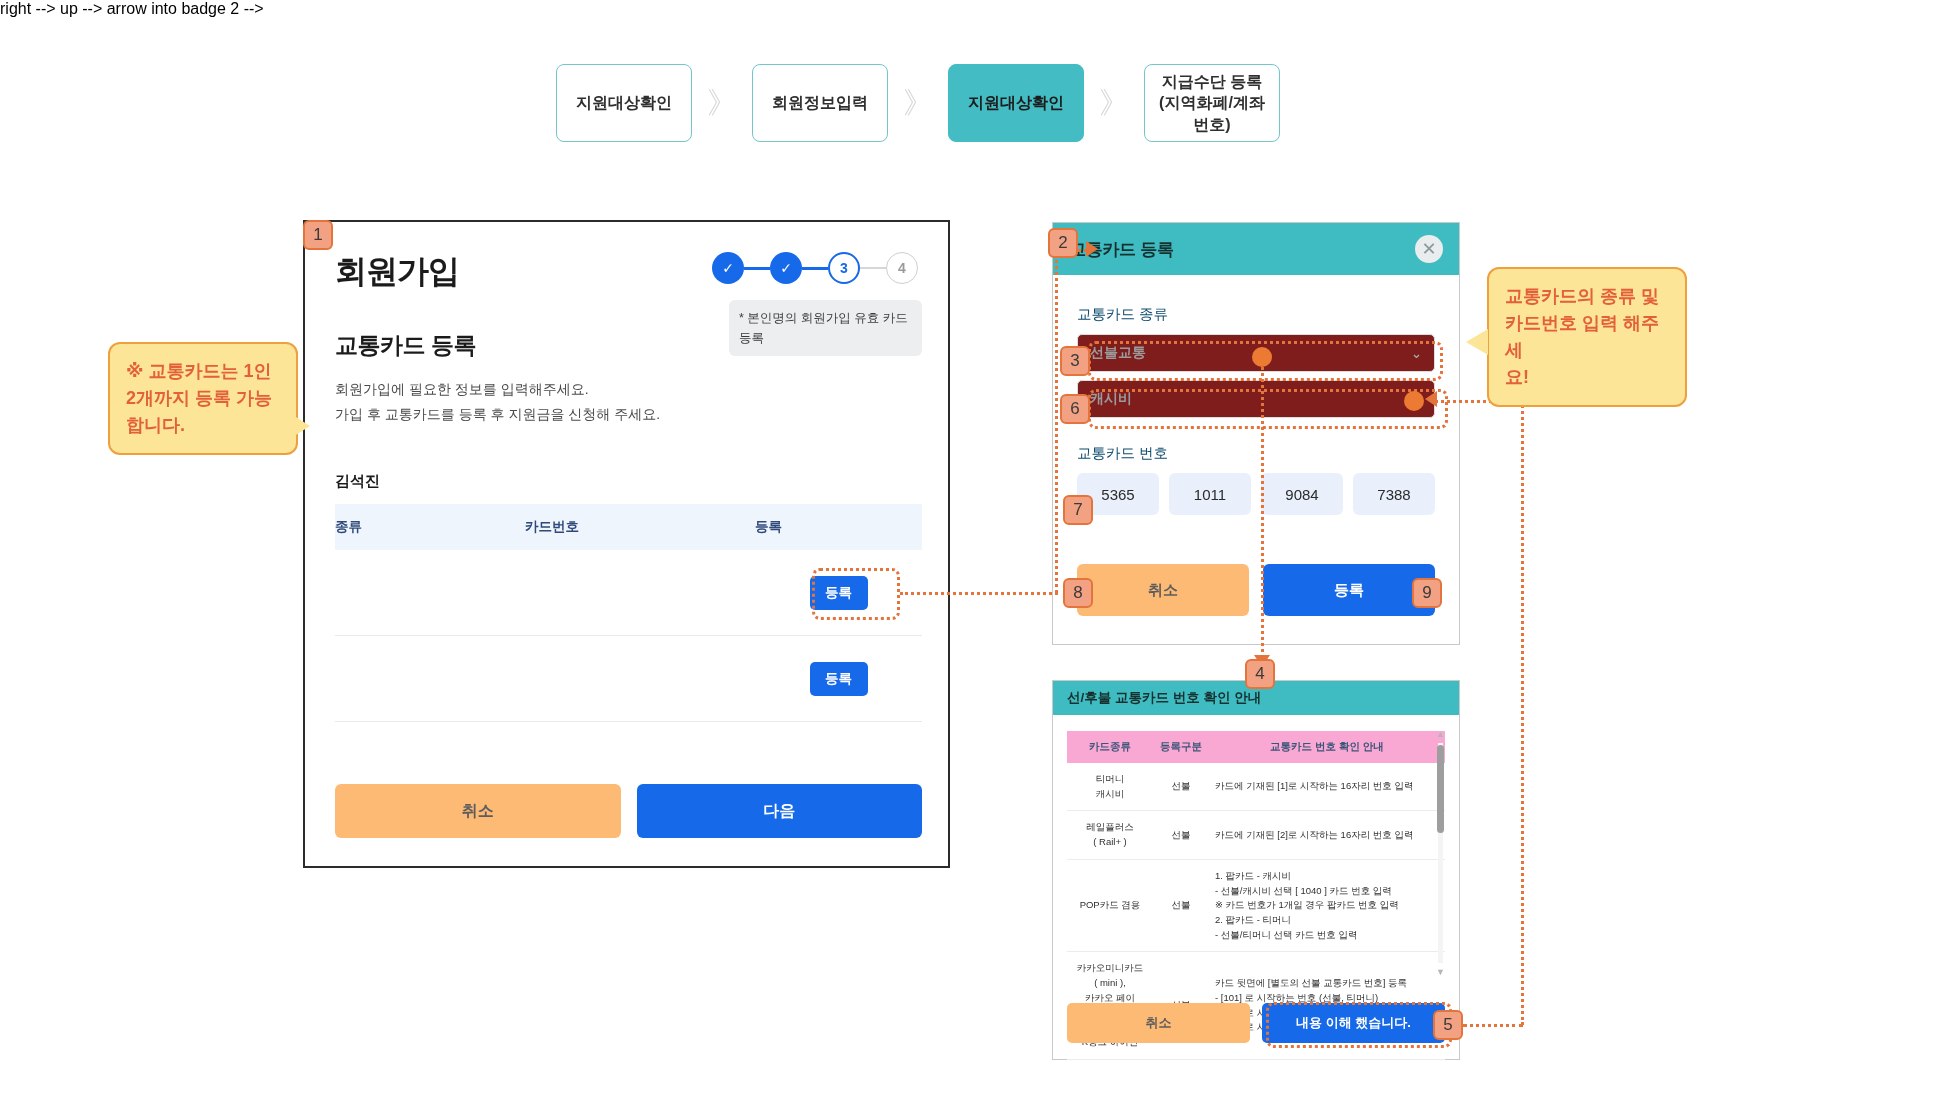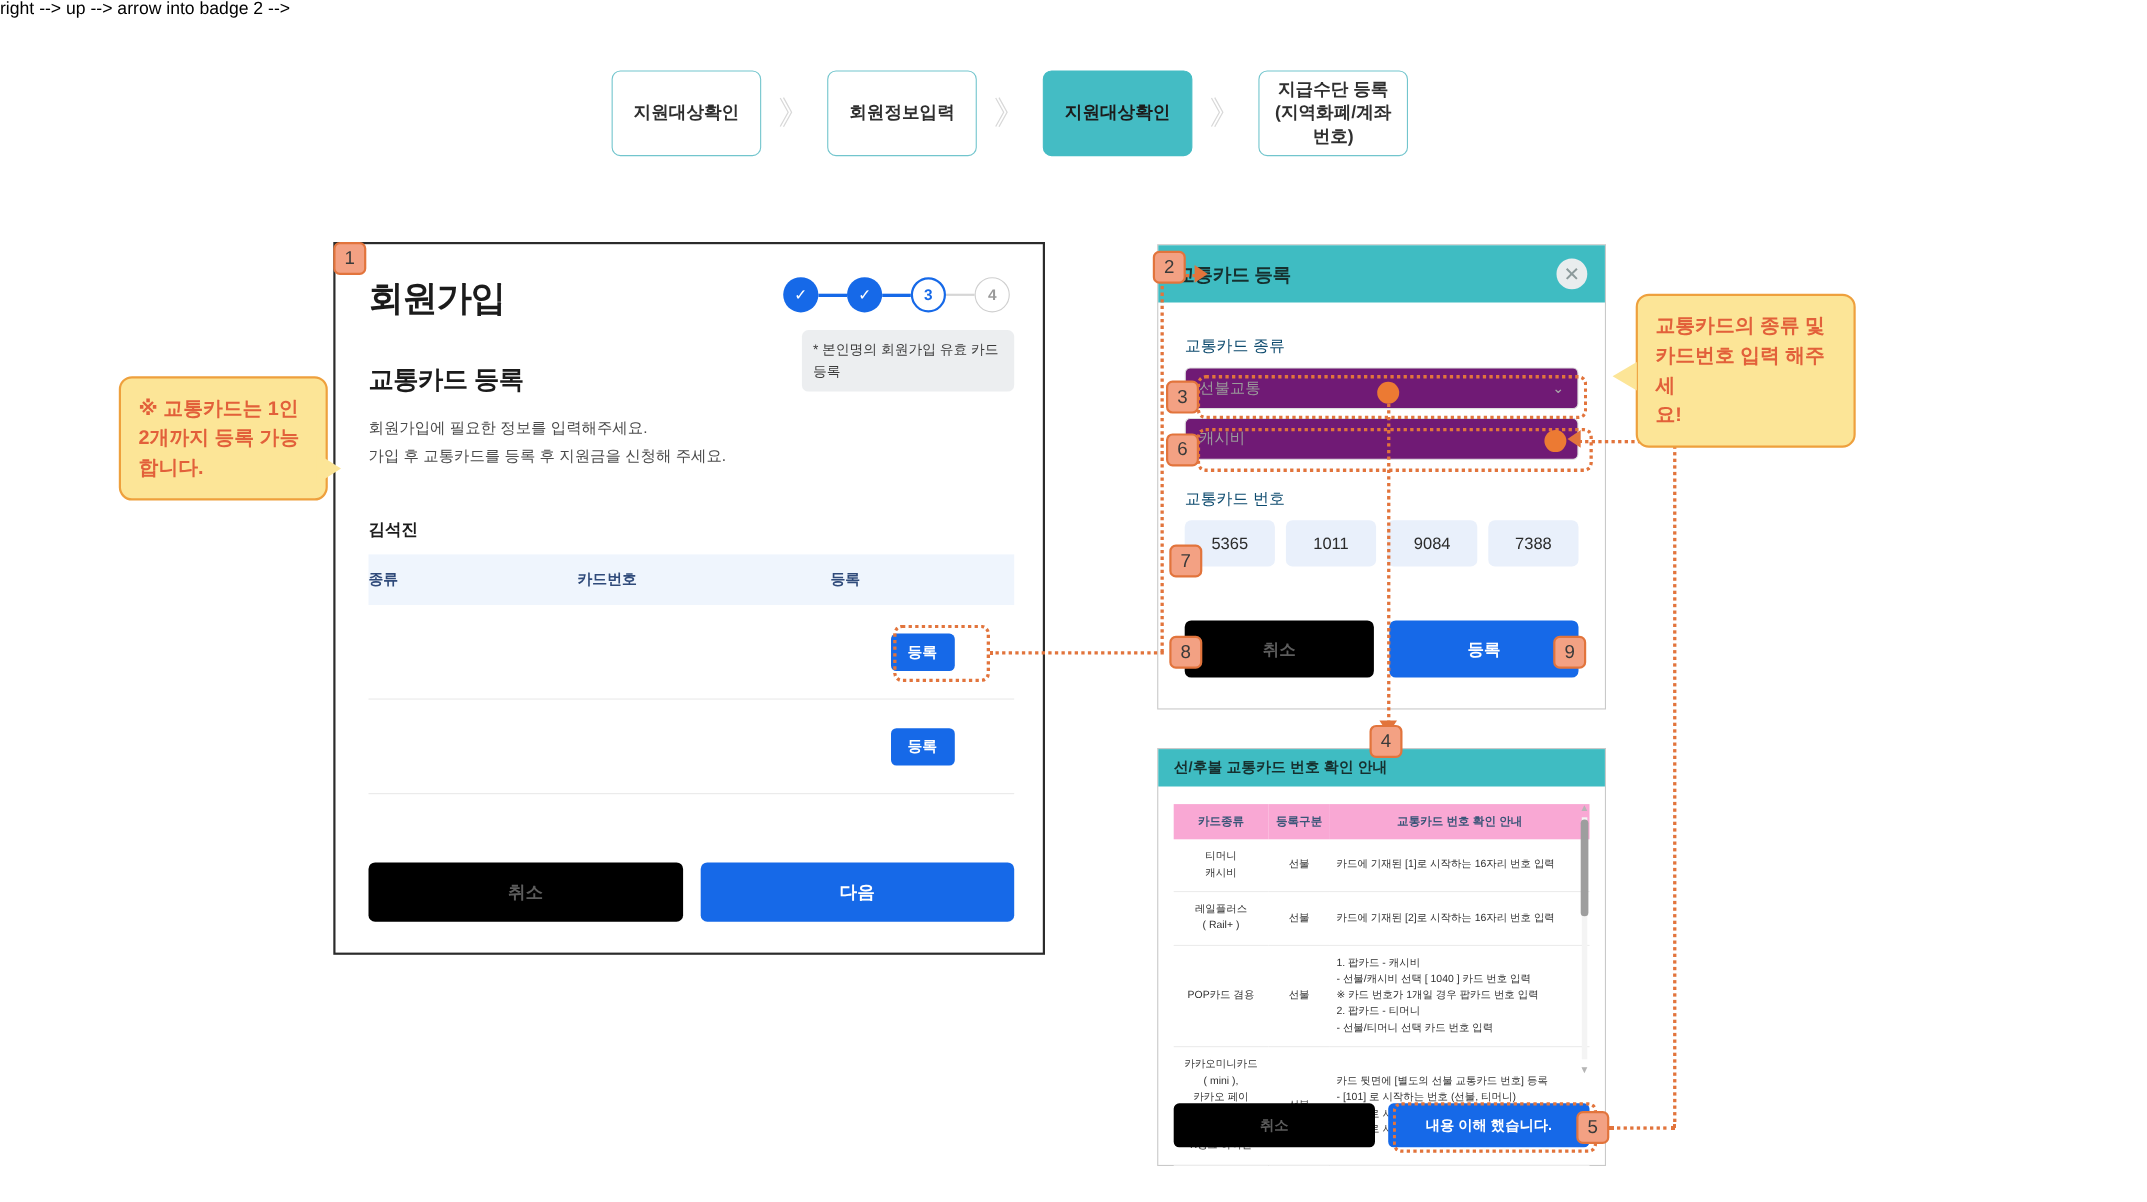--- a/index.html
+++ b/index.html
@@ -78,36 +78,36 @@
   #card-table .trow { height:86px; display:flex; align-items:center; border-bottom:1px solid #e9e9e9; }
   #card-table .trow.last { border-bottom:1px solid #e9e9e9; }
   .btn-reg { width:58px;height:34px;background:#1669e8;color:#fff;border:none;border-radius:5px;
              font-size:13.5px;font-weight:700;cursor:pointer; font-family:inherit; }
   .reg-cell { width:167px; display:flex; justify-content:center; }
 
   
   #panel-footer { position:absolute; left:30px; bottom:28px; width:587px; display:flex; gap:16px; }
   .btn-wide { height:54px; border:none; border-radius:6px; font-size:16px; font-weight:600;
               cursor:pointer; font-family:inherit; flex:1; }
-  .btn-gray { background:#000000; color:#5d5d5d; }
+  .btn-gray { background:#fdba74; color:#5d5d5d; }
   .btn-blue { background:#1669e8; color:#fff; }
 
   
   #card-modal { position:absolute; left:1052px; top:222px; width:408px; height:423px;
                 background:#fff; border:1px solid #c9c9c9; }
   #cm-header { height:52px; background:#3fbcc2; display:flex; align-items:center;
                justify-content:space-between; padding:0 16px; }
   #cm-header .t { font-size:17px; font-weight:800; color:#16302f; letter-spacing:-.3px;}
   .close-circle { width:28px;height:28px;border-radius:50%;background:#e9edee;
                   display:flex;align-items:center;justify-content:center;color:#8c9a9b;font-size:18px;cursor:pointer;}
   .cm-label { margin:0 0 10px 0; font-size:14.5px; font-weight:400; color:#0c4a6e; }
   #cm-body { padding:30px 24px 0 24px; }
-  .select-box { height:38px; border:1px solid #dddddd; border-radius:5px; background:#701a75;
+  .select-box { height:38px; border:1px solid #dddddd; border-radius:5px; background:#7f1d1d;
                 display:flex; align-items:center; justify-content:space-between;
-                padding:0 12px; font-size:14px; color:#9b9b9b; cursor:pointer; margin-bottom:8px; }
+                padding:0 12px; font-size:14px; color:#9b9b9b; cursor:pointer; margin-bottom:8px;font-weight:bold; }
   .chev { color:#a9a9a9; font-size:13px; }
   .num-row { display:flex; gap:10px; margin-top:10px; }
   .num-cell { flex:1; height:42px; background:#e9f0fb; border-radius:6px;
               display:flex; align-items:center; justify-content:center;
               font-size:15px; color:#2b2b2b; cursor:text; }
   #cm-footer { position:absolute; left:24px; bottom:28px; right:24px; display:flex; gap:14px; }
   .btn-m { height:52px; flex:1; border:none; border-radius:6px; font-size:15px; font-weight:600;
            cursor:pointer; font-family:inherit; }
 
   

